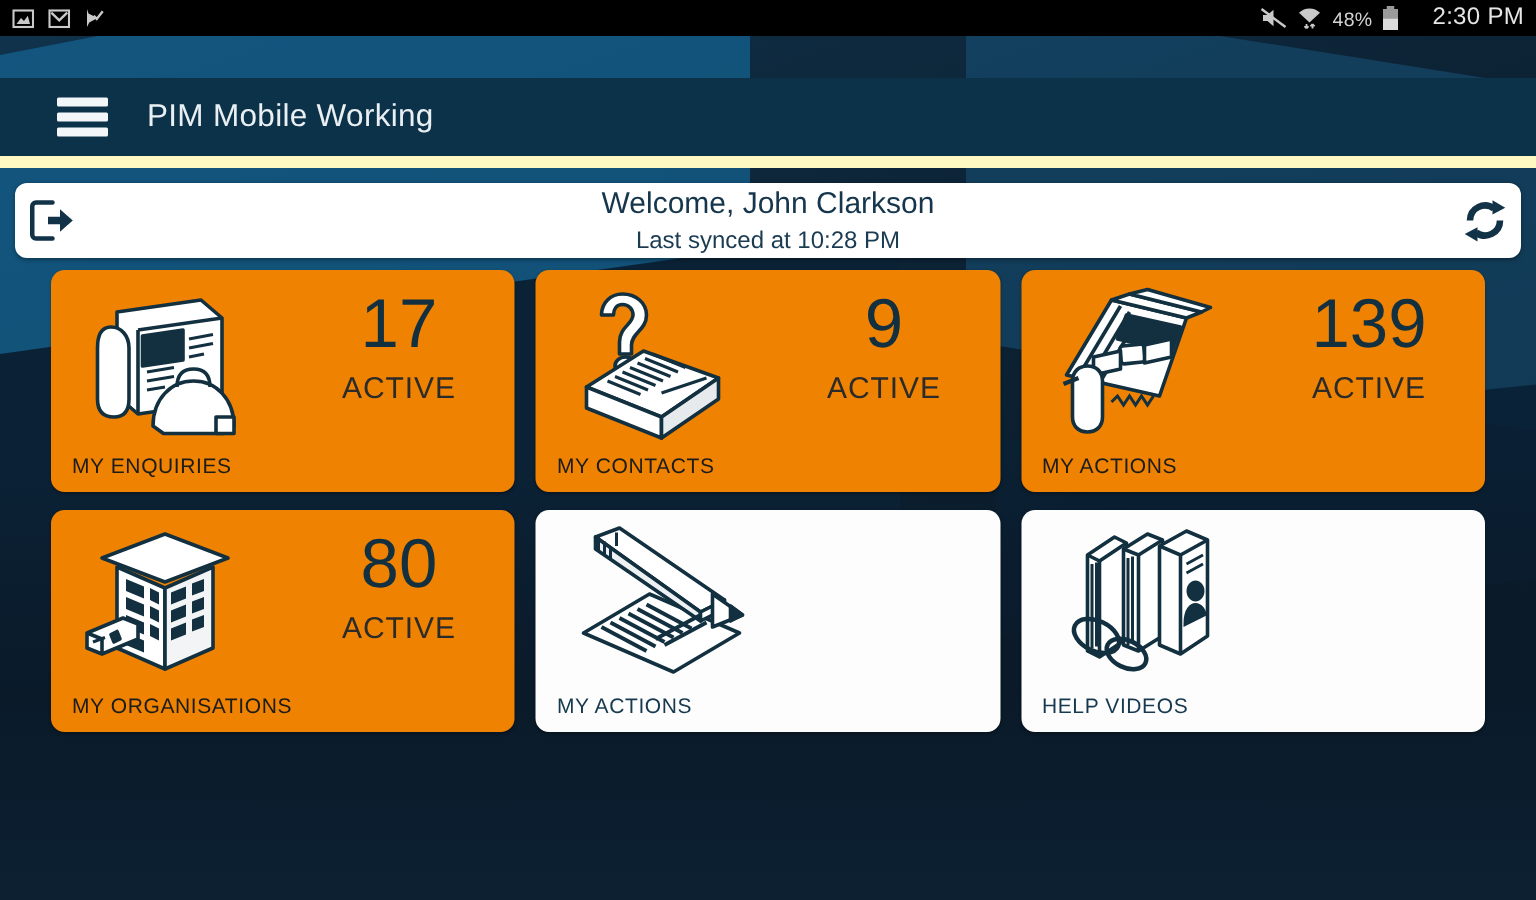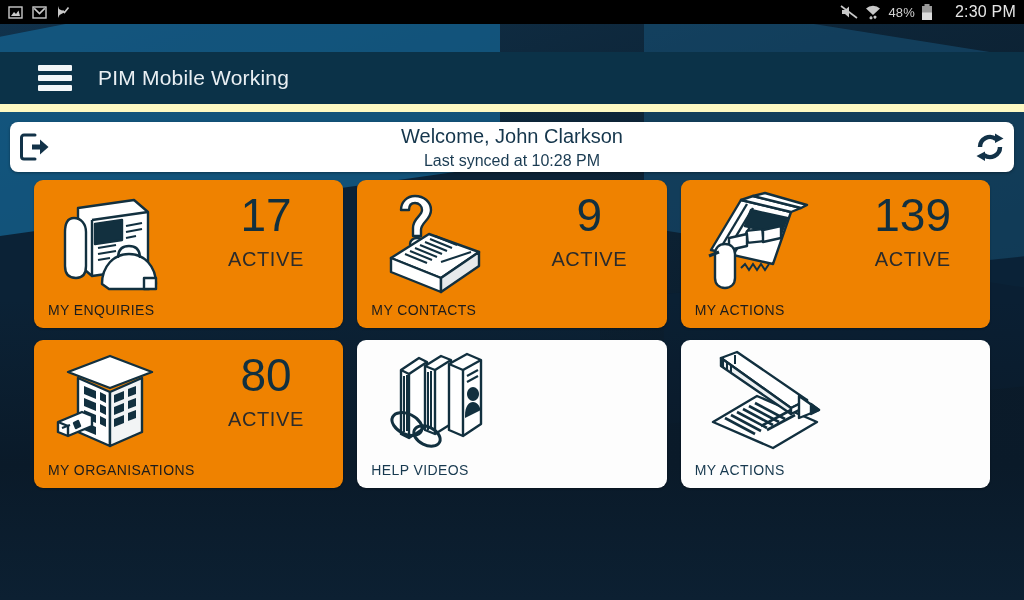--- a/index.html
+++ b/index.html
@@ -422,20 +422,54 @@
     </div>
     <div class="tile-count">80</div>
     <div class="tile-active">ACTIVE</div>
     <div class="tile-label">MY ORGANISATIONS</div>
   </div>
 
   <div class="tile white">
     <div class="tile-icon">
       <svg viewBox="0 0 130 115" width="130" height="115">
         <g stroke="#12303f" stroke-width="2.4" fill="#fff" stroke-linejoin="round">
+          <path d="M10 74 L54 48 L114 74 L70 100 Z"></path>
+          <path d="M18 10 L34 4 L104 52 L88 60 Z"></path>
+          <path d="M18 10 L18 18 L88 66 L88 60 Z" fill="#eef1f3"></path>
+          <path d="M88 60 L104 52 L104 58 L88 66 Z"></path>
+          <path d="M96 48 L116 62 L96 70 Z" fill="#fff"></path>
+          <path d="M108 56 L116 62 L108 66 Z" fill="#12303f"></path>
+        </g>
+        <g stroke="#12303f" stroke-width="2" fill="none">
+          <path d="M20 10 L20 19"></path>
+            <path d="M24 13 L24 22"></path>
+            <path d="M28 16 L28 25"></path>
+          <path d="M32 7 L32 16"></path>
+        </g>
+        <g stroke="#12303f" stroke-width="2.6" fill="none">
+          <path d="M22 70 L52 86"></path>
+            <path d="M28 67 L58 83"></path>
+            <path d="M34 64 L64 80"></path>
+          <path d="M40 61 L70 77"></path>
+            <path d="M46 58 L76 74"></path>
+            <path d="M52 55 L82 71"></path>
+          <path d="M58 78 L88 62"></path>
+            <path d="M64 82 L92 67"></path>
+        </g>
+      </svg>
+    </div>
+    <div class="tile-count"></div>
+    <div class="tile-active"></div>
+    <div class="tile-label">MY ACTIONS</div>
+  </div>
+
+  <div class="tile white">
+    <div class="tile-icon">
+      <svg viewBox="0 0 130 115" width="130" height="115">
+        <g stroke="#12303f" stroke-width="2.4" fill="#fff" stroke-linejoin="round">
           <path d="M22 22 L40 10 L48 14 L48 78 L30 90 L22 86 Z"></path>
           <path d="M22 22 L30 26 L30 90" fill="none"></path>
           <path d="M30 26 L48 14" fill="none"></path>
           <path d="M46 18 L62 8 L72 12 L72 76 L56 86 L46 82 Z"></path>
           <path d="M46 18 L56 22 L56 86" fill="none"></path>
           <path d="M56 22 L72 12" fill="none"></path>
           <path d="M70 16 L88 6 L102 12 L102 76 L84 88 L70 82 Z"></path>
           <path d="M70 16 L84 22 L84 88" fill="none"></path>
           <path d="M84 22 L102 12" fill="none"></path>
         </g>
@@ -455,47 +489,13 @@
           <ellipse cx="28" cy="76" rx="16" ry="10" transform="rotate(26 28 76)"></ellipse>
           <ellipse cx="48" cy="88" rx="14" ry="9" transform="rotate(26 48 88)"></ellipse>
         </g>
       </svg>
     </div>
     <div class="tile-count"></div>
     <div class="tile-active"></div>
     <div class="tile-label">HELP VIDEOS</div>
   </div>
 
-  <div class="tile white">
-    <div class="tile-icon">
-      <svg viewBox="0 0 130 115" width="130" height="115">
-        <g stroke="#12303f" stroke-width="2.4" fill="#fff" stroke-linejoin="round">
-          <path d="M10 74 L54 48 L114 74 L70 100 Z"></path>
-          <path d="M18 10 L34 4 L104 52 L88 60 Z"></path>
-          <path d="M18 10 L18 18 L88 66 L88 60 Z" fill="#eef1f3"></path>
-          <path d="M88 60 L104 52 L104 58 L88 66 Z"></path>
-          <path d="M96 48 L116 62 L96 70 Z" fill="#fff"></path>
-          <path d="M108 56 L116 62 L108 66 Z" fill="#12303f"></path>
-        </g>
-        <g stroke="#12303f" stroke-width="2" fill="none">
-          <path d="M20 10 L20 19"></path>
-            <path d="M24 13 L24 22"></path>
-            <path d="M28 16 L28 25"></path>
-          <path d="M32 7 L32 16"></path>
-        </g>
-        <g stroke="#12303f" stroke-width="2.6" fill="none">
-          <path d="M22 70 L52 86"></path>
-            <path d="M28 67 L58 83"></path>
-            <path d="M34 64 L64 80"></path>
-          <path d="M40 61 L70 77"></path>
-            <path d="M46 58 L76 74"></path>
-            <path d="M52 55 L82 71"></path>
-          <path d="M58 78 L88 62"></path>
-            <path d="M64 82 L92 67"></path>
-        </g>
-      </svg>
-    </div>
-    <div class="tile-count"></div>
-    <div class="tile-active"></div>
-    <div class="tile-label">MY ACTIONS</div>
-  </div>
-
 </div>
 
 </body></html>

